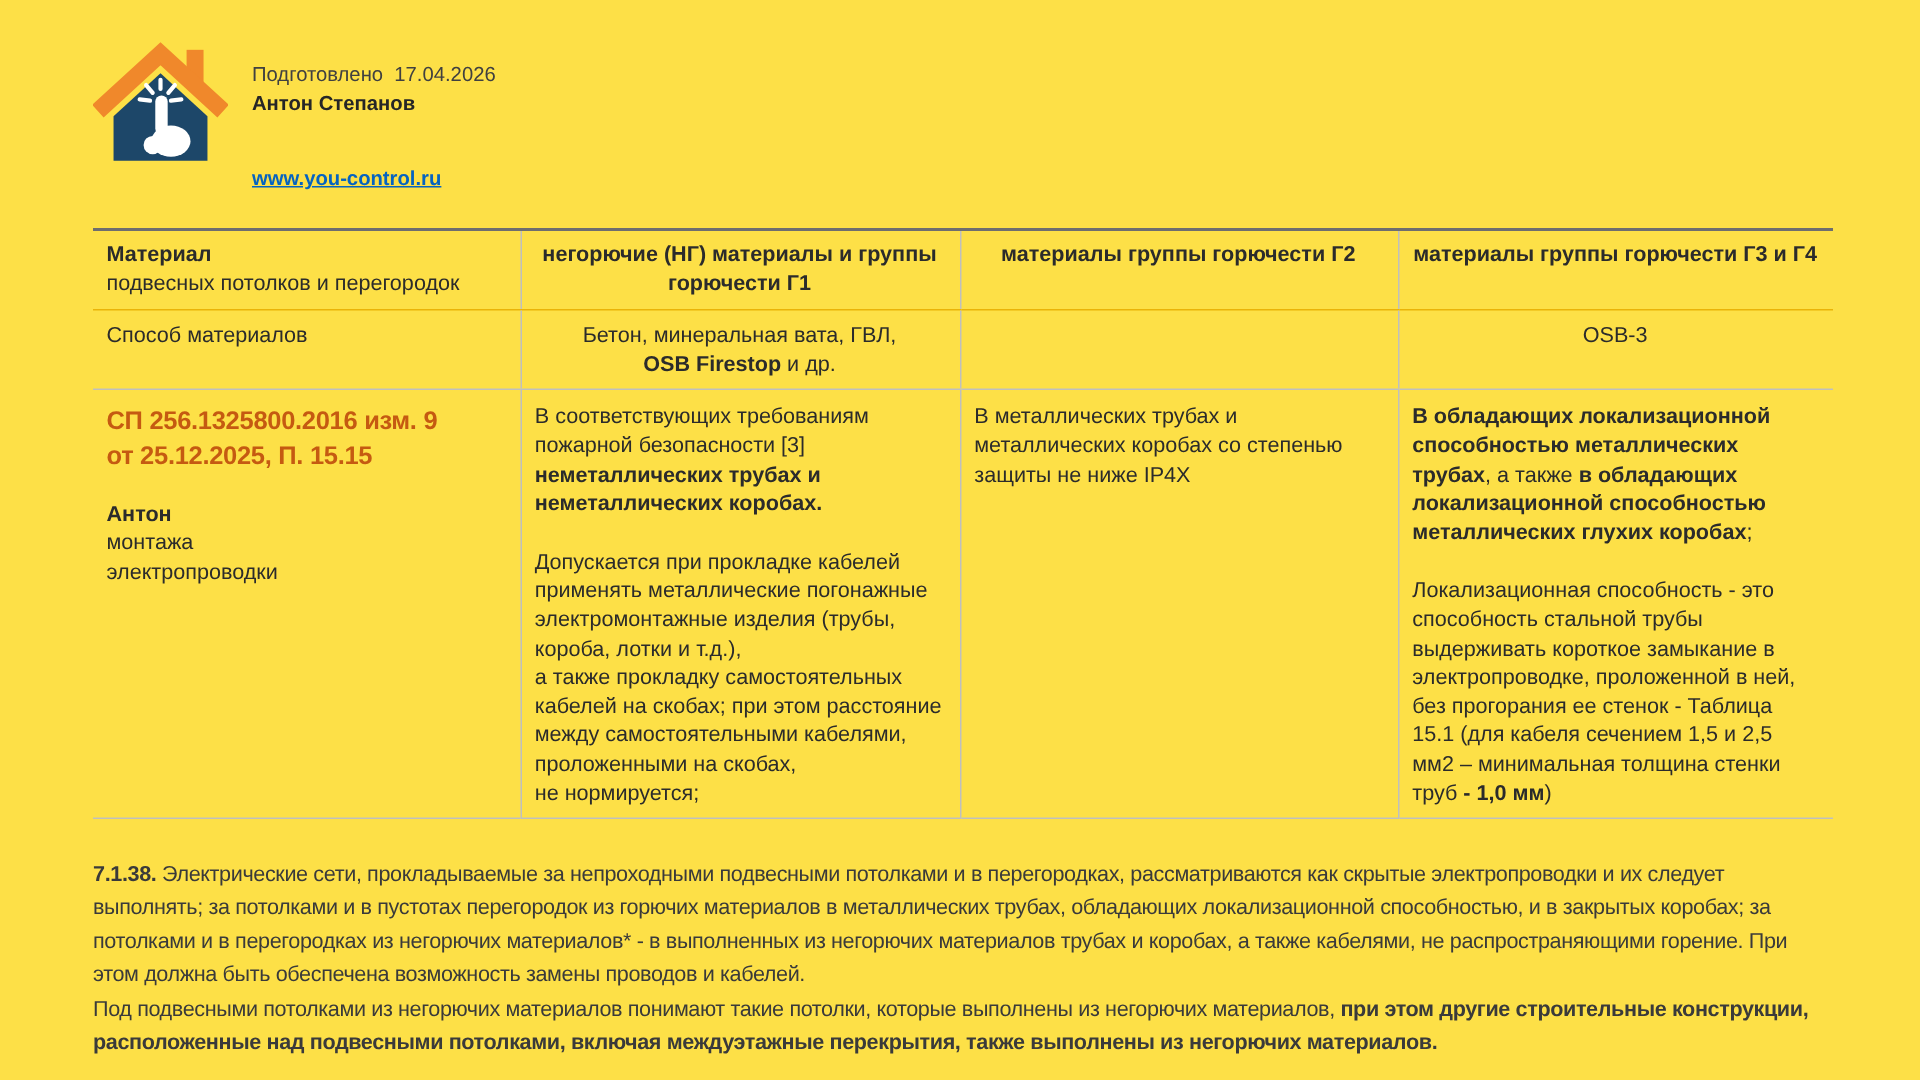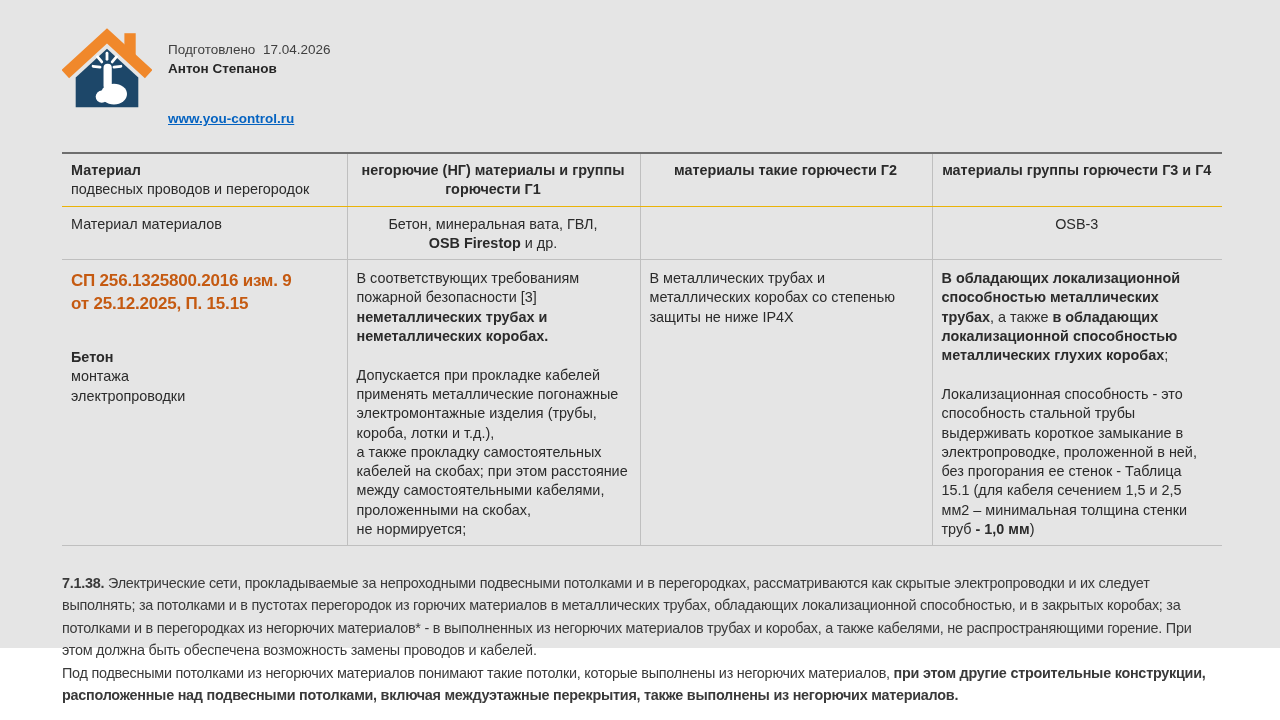--- a/index.html
+++ b/index.html
@@ -1,18 +1,18 @@
 <!DOCTYPE html>
 <html><head>
 <meta charset="utf-8">
 <style>
   * { margin:0; padding:0; box-sizing:border-box; }
   html,body { width:1280px; height:720px; background:#ffffff; }
   body { font-family:"Liberation Sans", sans-serif; color:#262626; overflow:hidden; }
-  .page { position:relative; width:1280px; height:648px; background:#e5e5e5; }
+  .page { position:relative; width:1280px; height:720px; background:#fde047; }
 
   
   .header-area { position:absolute; top:28px; left:62px; display:flex; gap:16px; }
   .logo-svg { width:90px; height:80px; display:block; }
   .prep-block { padding-top:12px; font-size:13.5px; line-height:19px; color:#404040; }
   .prep-line { white-space:pre; }
   .author-line { font-weight:bold; color:#262626; }
   .site-link { display:inline-block; font-weight:bold; color:#0563C1; text-decoration:underline; cursor:pointer;margin-top:31px; }
 
   
@@ -23,21 +23,21 @@
   .table-wrap { position:absolute; top:152px; left:62px; width:1160px; }
   table.mat { border-collapse:collapse; table-layout:fixed; width:1160px;
               border-top:2px solid #6e6e6e; border-bottom:1px solid #bfbfbf; }
   table.mat td { vertical-align:top; font-size:14.4px; line-height:19.3px; padding:6px 10px 6px 9px;
                  border-left:1px solid #bfbfbf; color:#2b2b2b; }
   table.mat td:first-child { border-left:none; }
   tr.hdr td { height:53px; border-bottom:1px solid #eab308; padding-top:7px; }
   tr.hdr td.center, tr.ex td.center { text-align:center; }
   tr.ex td { height:48px; border-bottom:1px solid #bfbfbf; padding-top:8px; }
   tr.big td { height:280px; padding-top:9px; }
-  .sp-ref { font-size:17px; line-height:23px; font-weight:bold; color:#C55A11; margin-bottom:33px; letter-spacing:-0.2px; }
+  .sp-ref { font-size:17px; line-height:23px; font-weight:bold; color:#C55A11; margin-bottom:19px; letter-spacing:-0.2px; }
   .method-label { font-size:14.4px; line-height:19.3px; }
   b { font-weight:bold; }
 
   
   .pue-heading { position:absolute; top:546px; left:62px; font-size:16.5px; font-weight:bold;
                  color:#C55A11; letter-spacing:-0.2px; }
   .pue-paragraph { position:absolute; top:572px; left:62px; width:1162px; font-size:14.4px;
                    line-height:22.4px; color:#3a3a3a; letter-spacing:-0.25px; }
 </style>
 </head>
@@ -74,35 +74,35 @@
   <div class="table-wrap">
     <table class="mat">
       <colgroup>
           <col style="width:285px">
           <col style="width:293px">
           <col style="width:292px">
           <col style="width:290px">
         </colgroup>
       <tbody>
         <tr class="hdr">
-          <td><b>Материал</b><br><span>подвесных проводов  и перегородок</span></td>
+          <td><b>Материал</b><br><span>подвесных потолков  и перегородок</span></td>
           <td class="center"><b>негорючие (НГ) материалы и группы горючести Г1</b></td>
-          <td class="center"><b>материалы такие горючести Г2</b></td>
+          <td class="center"><b>материалы группы горючести Г2</b></td>
           <td class="center"><b>материалы группы горючести Г3 и Г4</b></td>
         </tr>
         <tr class="ex">
-          <td><span>Материал материалов</span></td>
+          <td><span>Способ материалов</span></td>
           <td class="center"><span>Бетон, минеральная вата, ГВЛ,</span><br><b>OSB Firestop</b><span> и др.</span></td>
           <td class="center"></td>
           <td class="center"><span>OSB-3</span></td>
         </tr>
         <tr class="big">
           <td>
             <div class="sp-ref"><b>СП 256.1325800.2016 изм. 9</b><br><b>от 25.12.2025, П. 15.15</b></div>
-            <div class="method-label"><b>Бетон</b><br><span>монтажа</span><br><span>электропроводки</span></div>
+            <div class="method-label"><b>Антон</b><br><span>монтажа</span><br><span>электропроводки</span></div>
           </td>
           <td><span>В соответствующих требованиям пожарной безопасности [3] </span><b>неметаллических трубах и неметаллических коробах.</b><br><br><span>Допускается при прокладке  кабелей применять металлические погонажные электромонтажные изделия (трубы, короба, лотки  и т.д.),</span><br><span>а также прокладку  самостоятельных кабелей на скобах; при этом расстояние между самостоятельными кабелями, проложенными на скобах,</span><br><span>не нормируется;</span></td>
           <td><span>В металлических трубах и металлических коробах со степенью защиты не ниже IP4X</span></td>
           <td><b>В обладающих локализационной способностью металлических трубах</b><span>, а также </span><b>в обладающих локализационной способностью металлических глухих коробах</b><span>;</span><br><br><span>Локализационная способность - это способность стальной трубы выдерживать короткое  замыкание в электропроводке,  проложенной в ней, без прогорания ее стенок - Таблица 15.1 (для кабеля сечением 1,5 и 2,5 мм2 – минимальная толщина стенки труб </span><b>- 1,0 мм</b><span>)</span></td>
         </tr>
       </tbody>
     </table>
   </div>
 
   <div class="pue-paragraph"><b>7.1.38.</b><span> Электрические сети, прокладываемые за непроходными подвесными потолками и в перегородках, рассматриваются как скрытые электропроводки  и их следует выполнять; за потолками  и в пустотах перегородок  из горючих материалов в металлических трубах, обладающих локализационной способностью, и в закрытых коробах; за потолками  и в перегородках  из негорючих материалов* - в выполненных из негорючих материалов трубах и коробах, а также кабелями, не распространяющими горение. При этом должна быть обеспечена возможность замены проводов и кабелей.</span><br><span>Под подвесными потолками из негорючих материалов понимают такие потолки,  которые выполнены из негорючих материалов, </span><b>при этом другие строительные конструкции, расположенные над подвесными потолками, включая междуэтажные перекрытия, также выполнены из негорючих материалов.</b></div>

